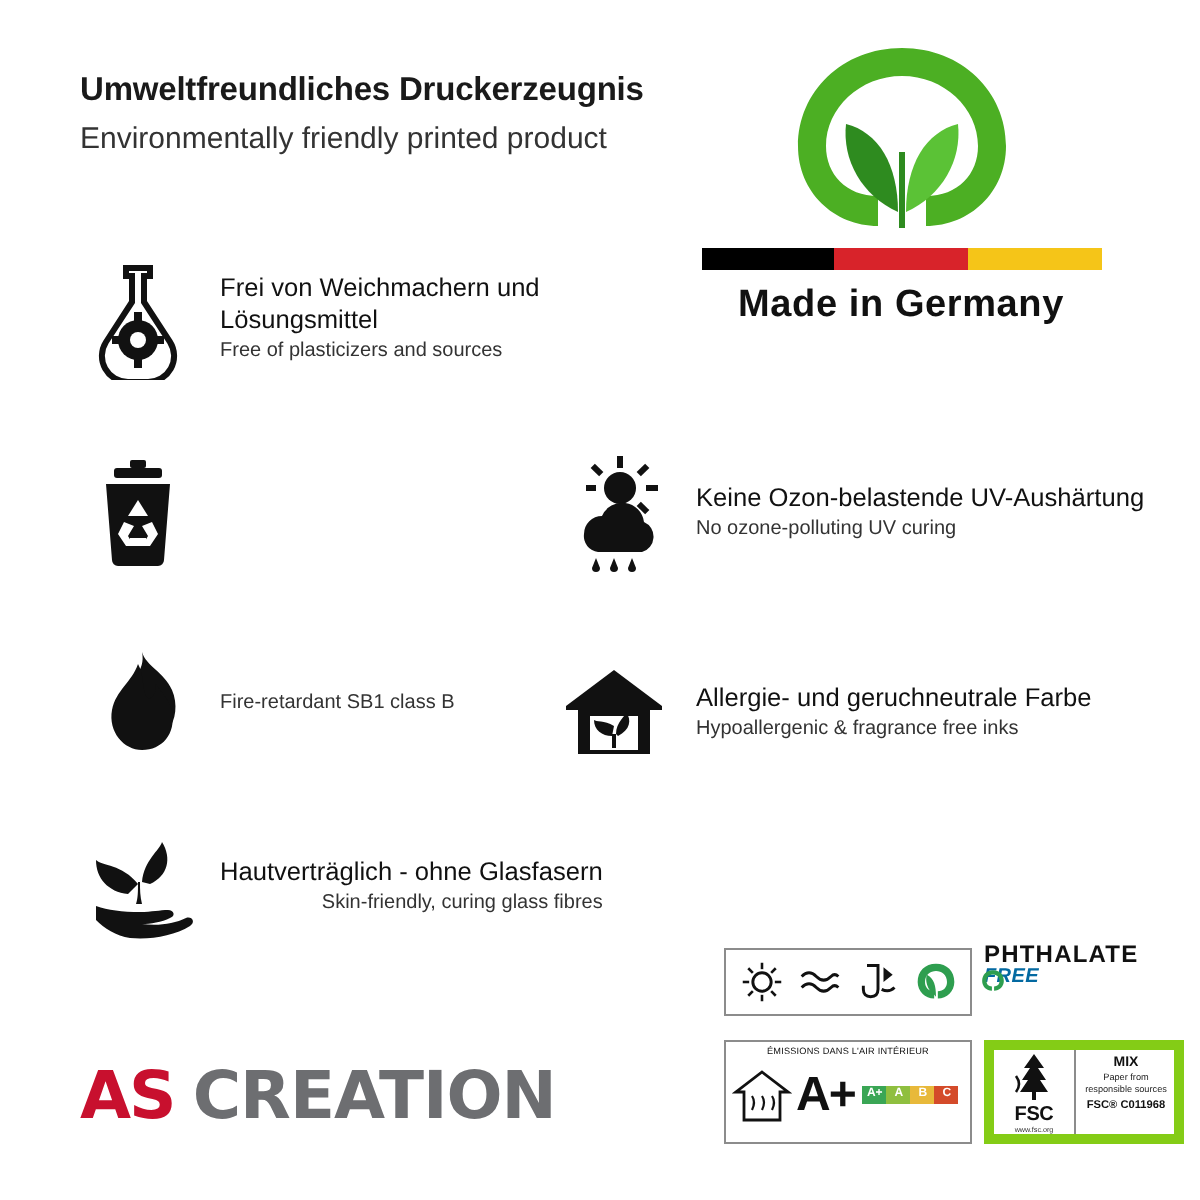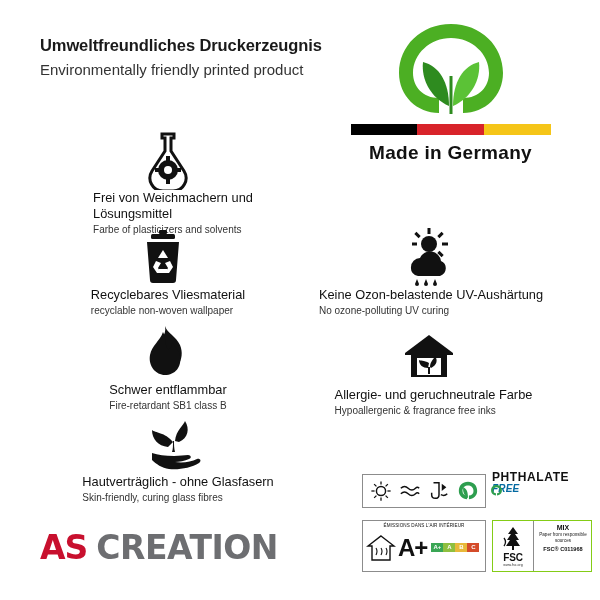--- a/index.html
+++ b/index.html
@@ -76,21 +76,20 @@
     margin-top: 7px;
     color: #111111;
     white-space: nowrap;
   }
 
   
   .feature {
     position: absolute;
     display: flex;
     align-items: center;
-    flex-direction: column;
   }
   .feature .ficon {
     width: 62px;
     height: 62px;
     flex: 0 0 62px;
     display: flex;
     align-items: center;
     justify-content: center;
   }
   .feature .ftext {
@@ -106,21 +105,21 @@
     font-size: 10px;
     color: #333333;
     margin-top: 2px;
     line-height: 1.2;
   }
 
   
   .f-plasticizers { left: 38px; top: 128px; width: 260px; }
   .f-recycle      { left: 38px; top: 225px; width: 250px; }
   .f-flame        { left: 38px; top: 320px; width: 250px; }
-  .f-skin         { left: 38px; top: 412px; width: 270px; }
+  .f-skin         { left: 38px; top: 412px; width: 270px; text-align: right; }
   .f-uv           { left: 276px; top: 225px; width: 300px; }
   .f-allergy      { left: 276px; top: 325px; width: 305px; }
 
   
   .brand {
     position: absolute;
     left: 40px;
     top: 528px;
     display: flex;
     align-items: baseline;
@@ -250,21 +249,21 @@
   .emission .em-bar .s3 { background:#e8b93a; }
   .emission .em-bar .s4 { background:#d44b2a; }
 
   
   .fsc {
     position: absolute;
     left: 492px;
     top: 520px;
     width: 100px;
     height: 52px;
-    border: 1px solid #84cc16;
+    border: 5px solid #84cc16;
     box-sizing: border-box;
     background: #fff;
     display: flex;
   }
   .fsc .fsc-left {
     width: 40px;
     flex: 0 0 40px;
     display: flex;
     flex-direction: column;
     align-items: center;
@@ -345,53 +344,48 @@
           <rect x="29" y="28" width="4" height="5"></rect>
           <rect x="29" y="51" width="4" height="5"></rect>
           <rect x="18" y="40" width="5" height="4"></rect>
           <rect x="39" y="40" width="5" height="4"></rect>
         </g>
       </svg>
     </div>
     <div class="ftext">
       <div class="fde">Frei von Weichmachern und
 Lösungsmittel</div>
-      <div class="fen">Farbe of plasticizers and solvents</div>
+      <div class="fen">Free of plasticizers and sources</div>
     </div>
   </div>
 
   <div class="feature f-recycle">
     <div class="ficon">
       <svg viewBox="0 0 62 62" width="62" height="62">
         <rect x="19" y="9" width="24" height="5" rx="1.5" fill="#111"></rect>
         <rect x="27" y="5" width="8" height="4" rx="1" fill="#111"></rect>
         <path d="M15 17 h32 l-3 38 a3 3 0 0 1 -3 3 h-20 a3 3 0 0 1 -3 -3 z" fill="#111"></path>
         <g fill="#fff">
           <path d="M31 25 l5 8 h-3 l0 0 h-4 l-3 0 z"></path>
           <path d="M24 36 l-3 6 4 6 4 0 -3 -5 3 -5 z"></path>
           <path d="M38 36 l3 6 -4 6 -4 0 3 -5 -3 -5 z"></path>
           <rect x="27" y="44" width="8" height="4"></rect>
         </g>
       </svg>
     </div>
-    <div class="ftext">
-      <div class="fde">Recyclebares Vliesmaterial</div>
-      <div class="fen">recyclable non-woven wallpaper</div>
-    </div>
   </div>
 
   <div class="feature f-flame">
     <div class="ficon">
       <svg viewBox="0 0 62 62" width="62" height="62">
         <path d="M33 6 c 2 10 -6 14 -10 22 c -4 8 -2 12 1 15 c -3 -8 2 -12 6 -15 c -1 7 4 9 5 15 c 1 -5 5 -7 4 -14 c 5 5 8 10 7 16 c 4 -5 5 -13 2 -20 c -4 -9 -13 -12 -15 -19 z" fill="#111"></path>
         <path d="M31 12 c -3 9 -11 13 -13 23 c -2 11 6 20 15 20 c 10 0 17 -8 15 -19 c -1 -6 -5 -9 -8 -14 c 0 6 -3 9 -5 6 c -2 -4 -1 -11 -4 -16 z" fill="#111"></path>
       </svg>
     </div>
     <div class="ftext">
-      <div class="fde">Schwer entflammbar</div>
       <div class="fen">Fire-retardant SB1 class B</div>
     </div>
   </div>
 
   <div class="feature f-skin">
     <div class="ficon">
       <svg viewBox="0 0 62 62" width="62" height="62">
         <path d="M31 30 c -8 -10 -18 -9 -21 -12 c 0 9 6 16 16 17 z" fill="#111"></path>
         <path d="M33 29 c 1 -11 9 -16 10 -20 c 5 8 3 17 -6 21 z" fill="#111"></path>
         <path d="M31 29 c 0 5 0 8 -1 11 h3 c -1 -4 -1 -7 -1 -11 z" fill="#111"></path>

